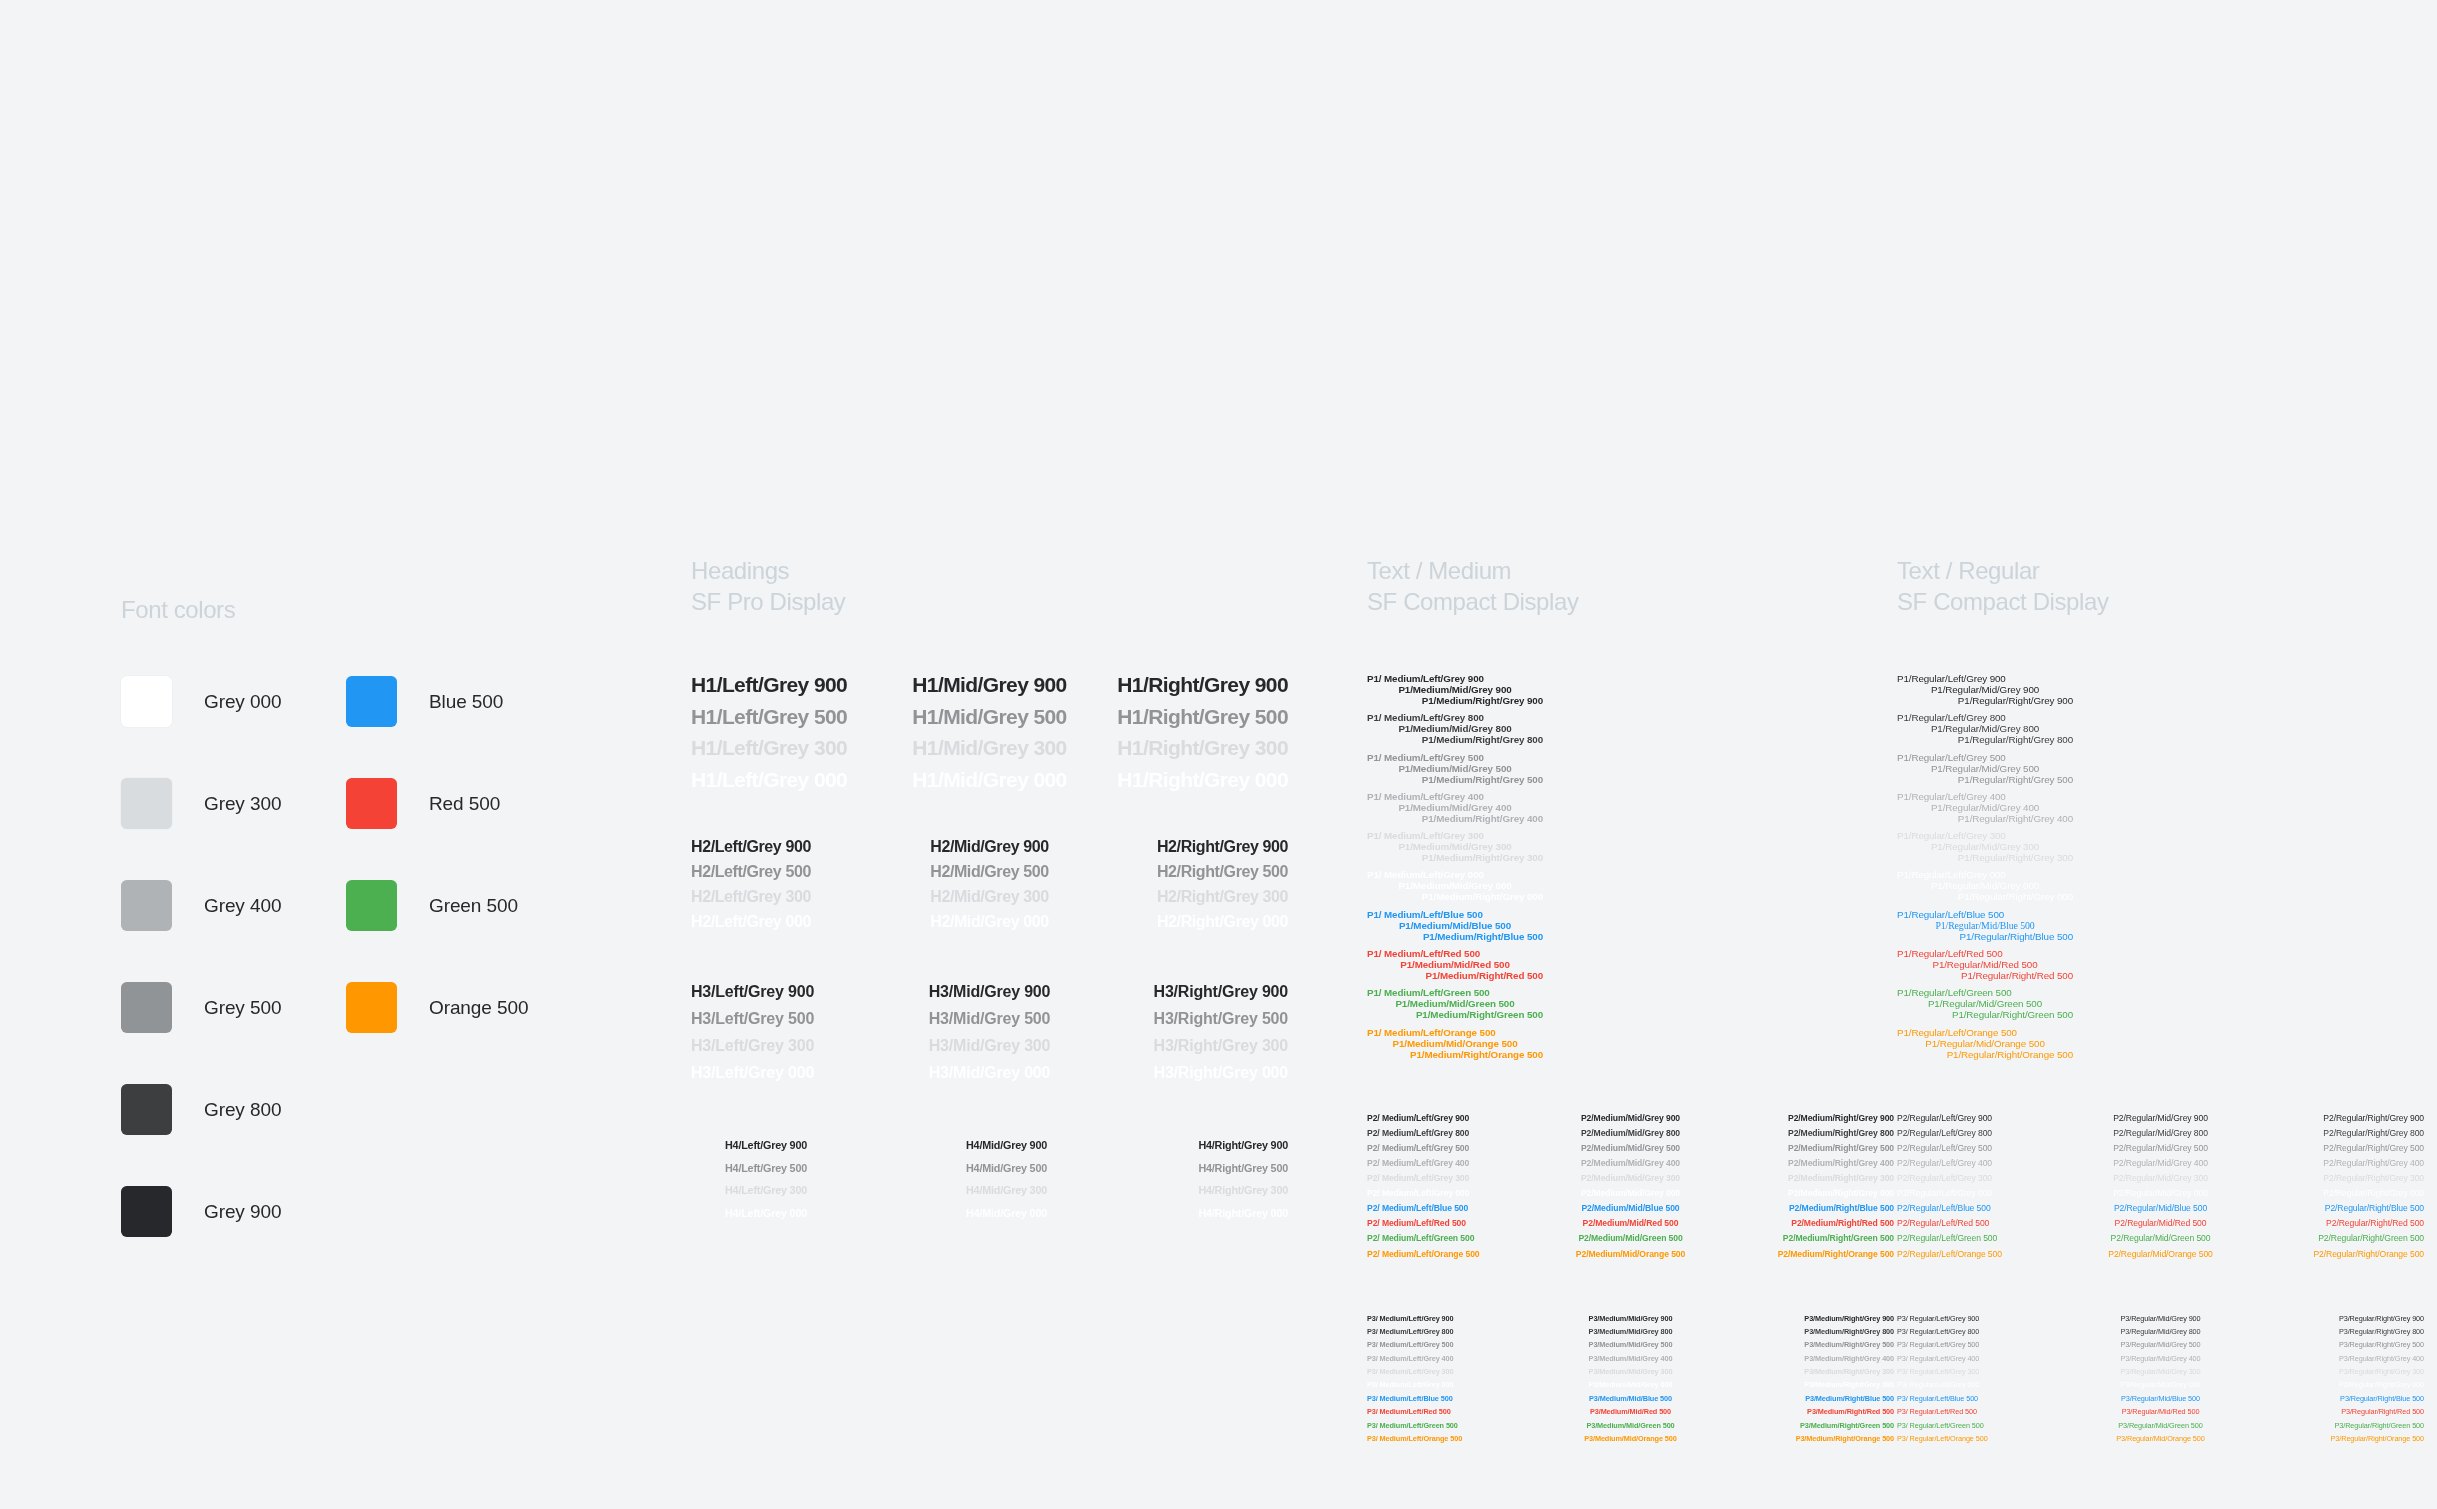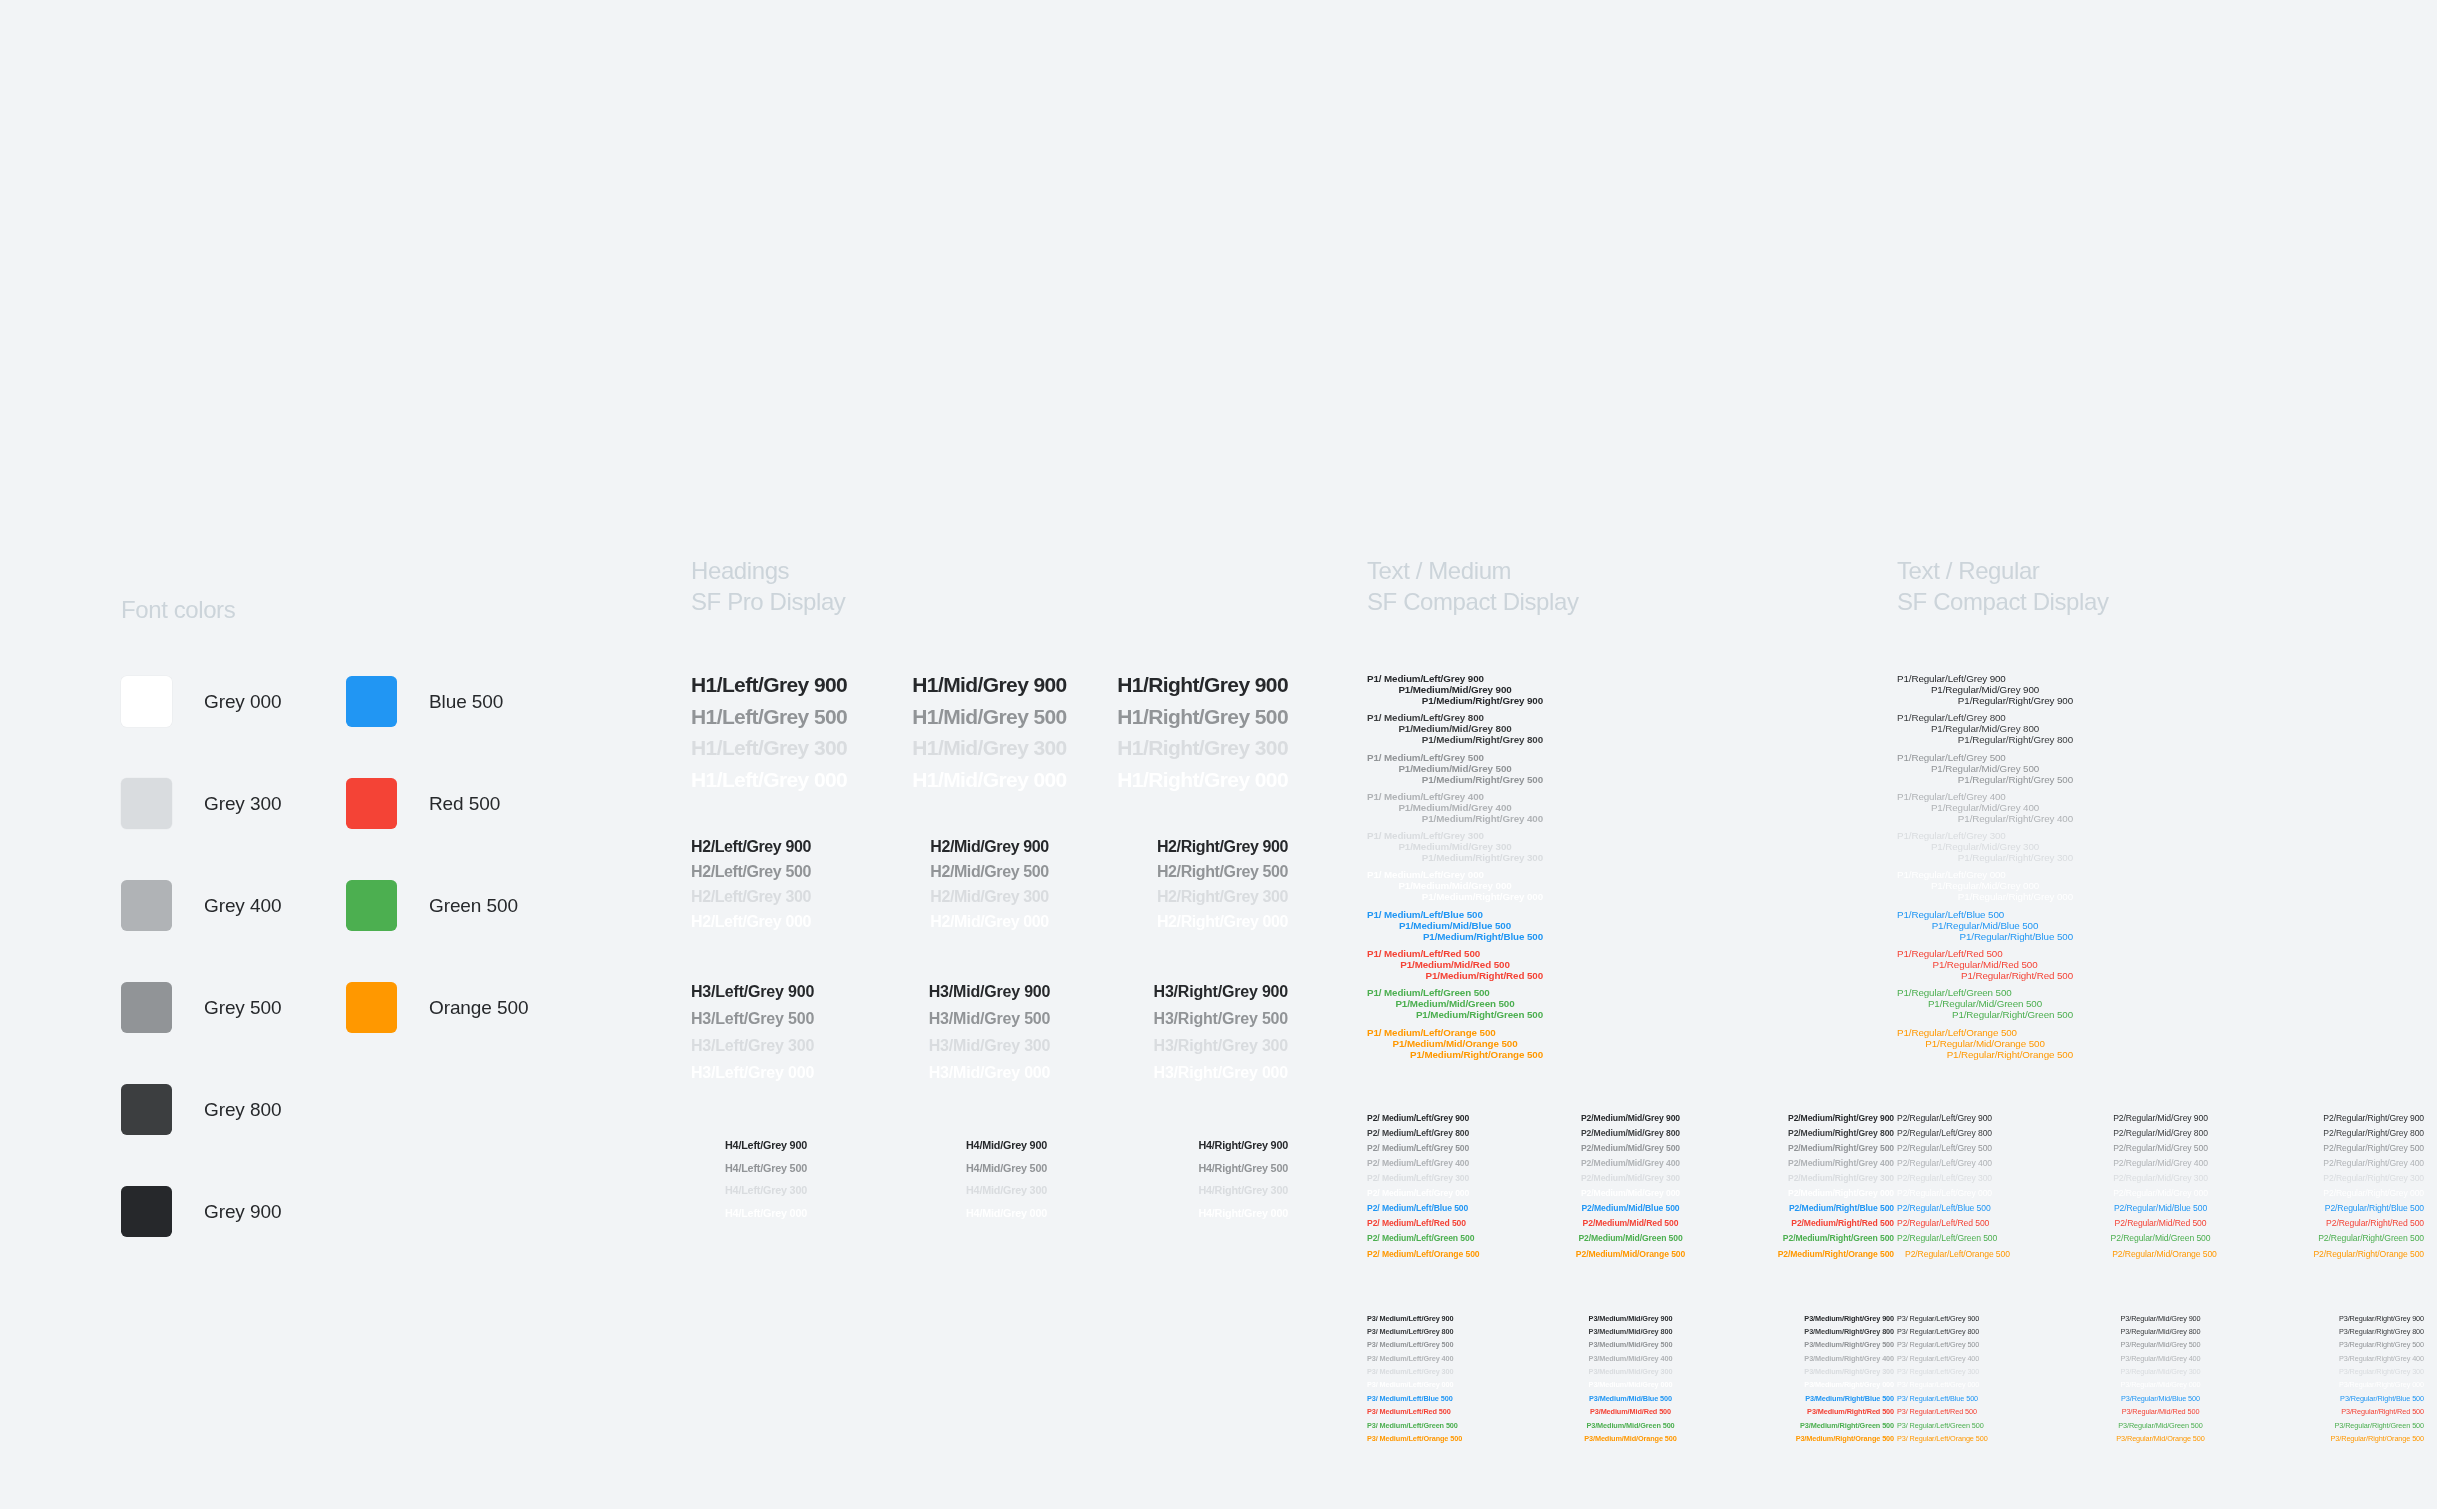--- a/index.html
+++ b/index.html
@@ -483,21 +483,21 @@
           <div class="p-cell mid wt-regular" style="color: rgb(217, 220, 223);">P1/Regular/Mid/Grey 300</div>
           <div class="p-cell right wt-regular" style="color: rgb(217, 220, 223);">P1/Regular/Right/Grey 300</div>
         </div>
         <div class="p-row">
           <div class="p-cell left wt-regular" style="color: rgb(255, 255, 255);">P1/Regular/Left/Grey 000</div>
           <div class="p-cell mid wt-regular" style="color: rgb(255, 255, 255);">P1/Regular/Mid/Grey 000</div>
           <div class="p-cell right wt-regular" style="color: rgb(255, 255, 255);">P1/Regular/Right/Grey 000</div>
         </div>
         <div class="p-row">
           <div class="p-cell left wt-regular" style="color: rgb(33, 150, 243);">P1/Regular/Left/Blue 500</div>
-          <div class="p-cell mid wt-regular" style="color: rgb(33, 150, 243);">P1/Regular/Mid/Blue 500</div>
+          <div class="p-cell mid wt-regular" style="color: rgb(33, 150, 243); font-family: Liberation Serif, serif;">P1/Regular/Mid/Blue 500</div>
           <div class="p-cell right wt-regular" style="color: rgb(33, 150, 243);">P1/Regular/Right/Blue 500</div>
         </div>
         <div class="p-row">
           <div class="p-cell left wt-regular" style="color: rgb(244, 67, 54);">P1/Regular/Left/Red 500</div>
           <div class="p-cell mid wt-regular" style="color: rgb(244, 67, 54);">P1/Regular/Mid/Red 500</div>
           <div class="p-cell right wt-regular" style="color: rgb(244, 67, 54);">P1/Regular/Right/Red 500</div>
         </div>
         <div class="p-row">
           <div class="p-cell left wt-regular" style="color: rgb(76, 175, 80);">P1/Regular/Left/Green 500</div>
           <div class="p-cell mid wt-regular" style="color: rgb(76, 175, 80);">P1/Regular/Mid/Green 500</div>
@@ -549,21 +549,21 @@
           <div class="p-cell left wt-regular" style="color: rgb(244, 67, 54);">P2/Regular/Left/Red 500</div>
           <div class="p-cell mid wt-regular" style="color: rgb(244, 67, 54);">P2/Regular/Mid/Red 500</div>
           <div class="p-cell right wt-regular" style="color: rgb(244, 67, 54);">P2/Regular/Right/Red 500</div>
         </div>
         <div class="p-row">
           <div class="p-cell left wt-regular" style="color: rgb(76, 175, 80);">P2/Regular/Left/Green 500</div>
           <div class="p-cell mid wt-regular" style="color: rgb(76, 175, 80);">P2/Regular/Mid/Green 500</div>
           <div class="p-cell right wt-regular" style="color: rgb(76, 175, 80);">P2/Regular/Right/Green 500</div>
         </div>
         <div class="p-row">
-          <div class="p-cell left wt-regular" style="color: rgb(255, 152, 0); margin-left: 8px;">P2/Regular/Left/Orange 500</div>
+          <div class="p-cell left wt-regular" style="color: rgb(255, 152, 0);">P2/Regular/Left/Orange 500</div>
           <div class="p-cell mid wt-regular" style="color: rgb(255, 152, 0);">P2/Regular/Mid/Orange 500</div>
           <div class="p-cell right wt-regular" style="color: rgb(255, 152, 0);">P2/Regular/Right/Orange 500</div>
         </div>
       </div>
       <div class="p-group pg-p3">
         <div class="p-row">
           <div class="p-cell left wt-regular" style="color: rgb(38, 40, 43);">P3/ Regular/Left/Grey 900</div>
           <div class="p-cell mid wt-regular" style="color: rgb(38, 40, 43);">P3/Regular/Mid/Grey 900</div>
           <div class="p-cell right wt-regular" style="color: rgb(38, 40, 43);">P3/Regular/Right/Grey 900</div>
         </div>

